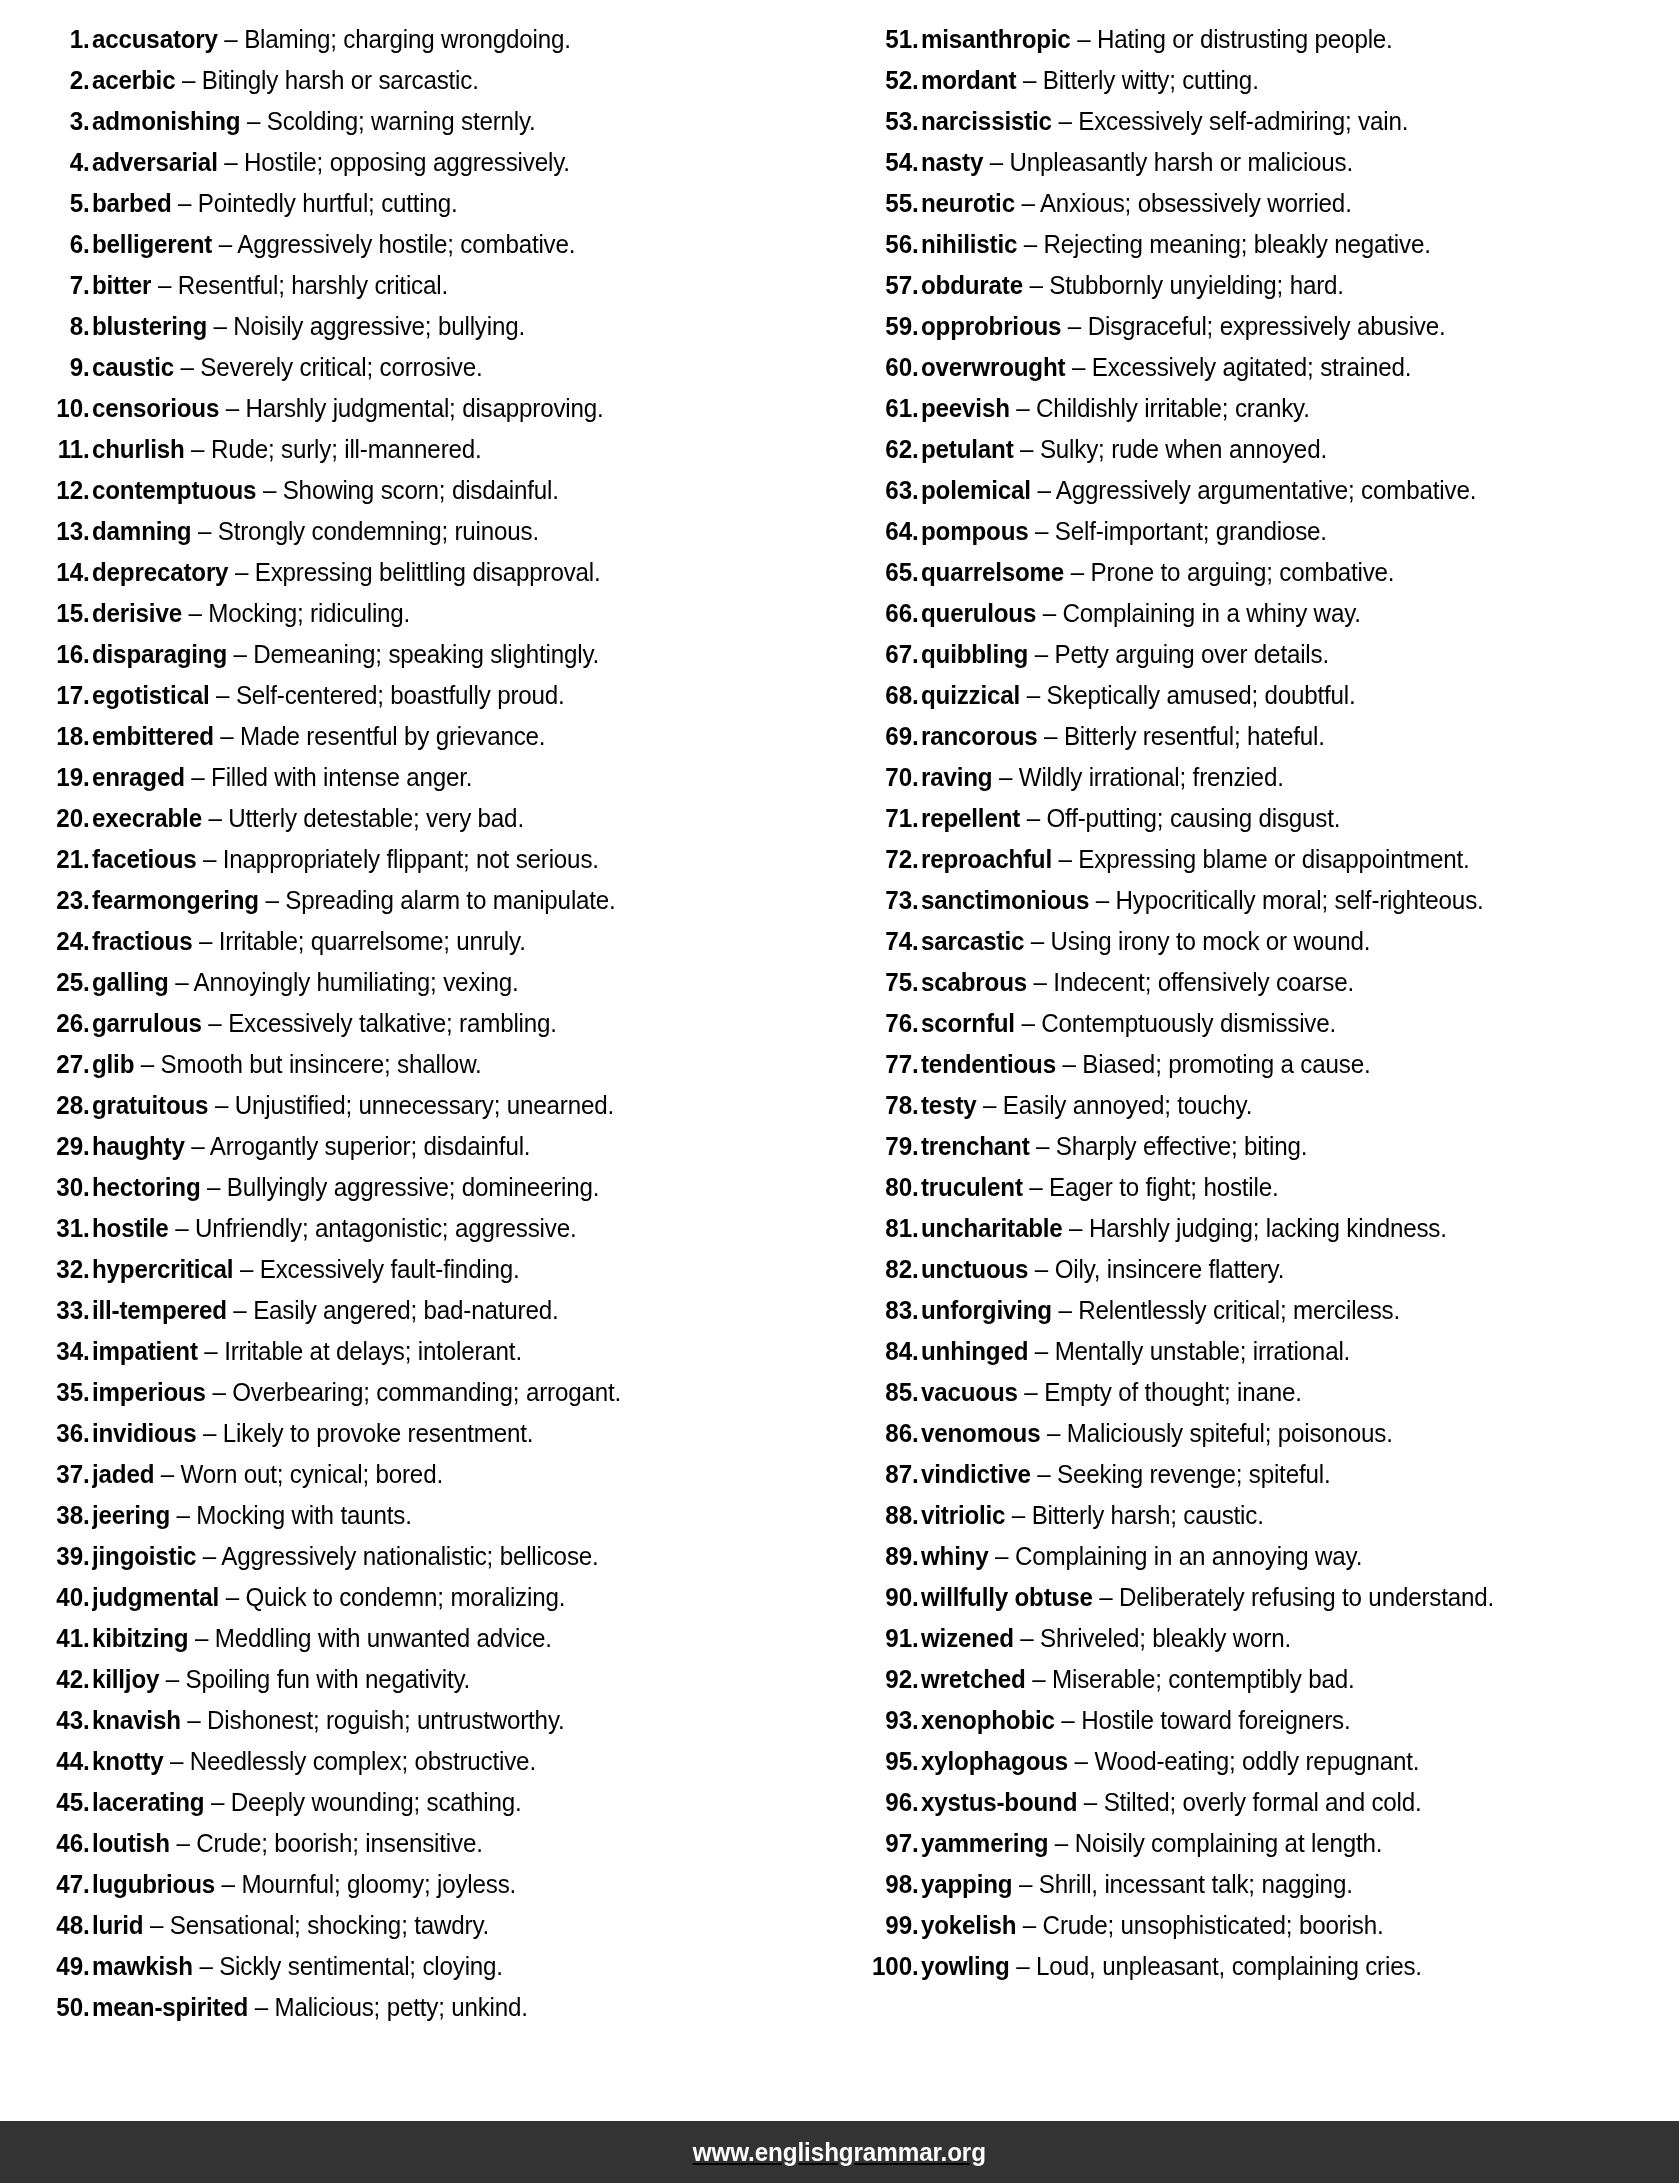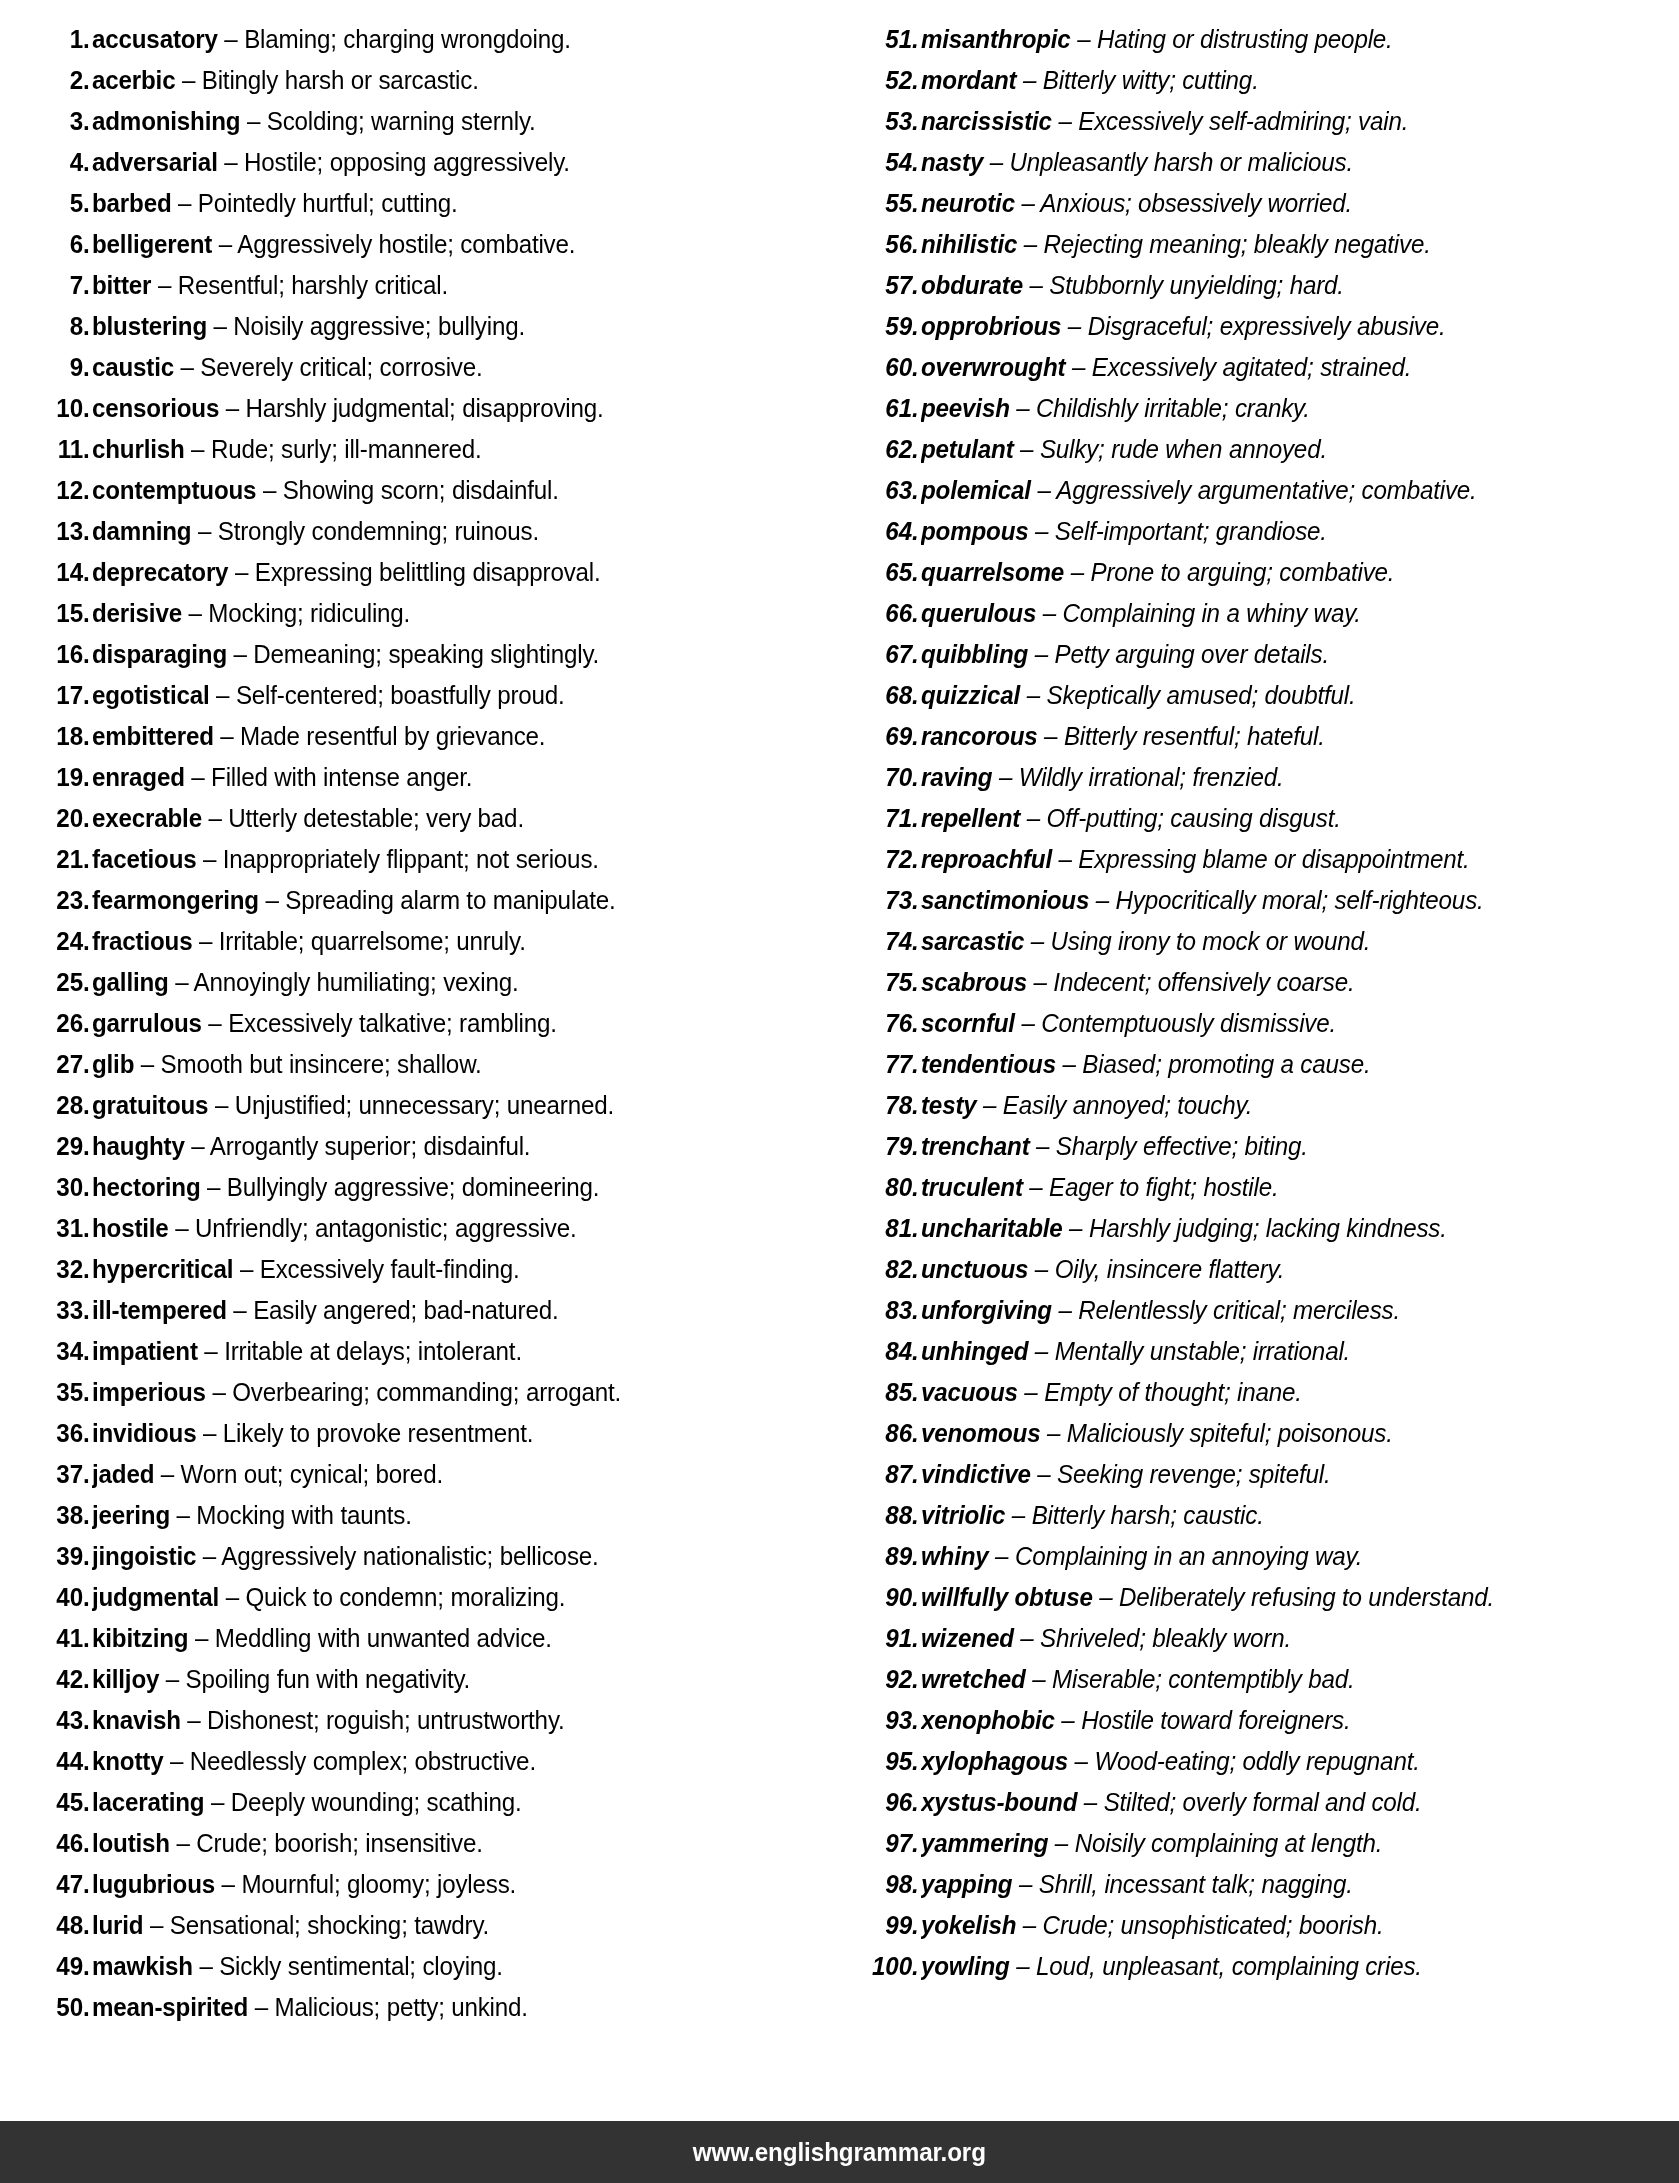--- a/index.html
+++ b/index.html
@@ -32,21 +32,21 @@
     display: flex;
     flex-direction: row;
     align-items: flex-start;
     width: 1679px;
   }
 
   .col {
     display: block;
   }
   .col-left  { width: 826px; padding-left: 29px; box-sizing: border-box; }
-  .col-right { width: 853px; padding-left: 32px; box-sizing: border-box; font-style: italic; }
+  .col-right { width: 853px; padding-left: 32px; box-sizing: border-box; }
 
   .entry {
     display: flex;
     flex-direction: row;
     align-items: baseline;
     height: 41px;
     line-height: 41px;
     white-space: nowrap;
   }
 
@@ -90,20 +90,21 @@
   #footer {
     position: absolute;
     left: 0;
     top: 2121px;
     width: 1679px;
     height: 62px;
     background: #333333;
     display: flex;
     align-items: center;
     justify-content: center;
+    text-decoration: underline;
   }
   #footer-text {
     color: #ffffff;
     font-weight: bold;
     font-size: 25.5px;
     letter-spacing: -0.1px;
     transform: scaleX(0.95);
   }
 </style>
 </head>

